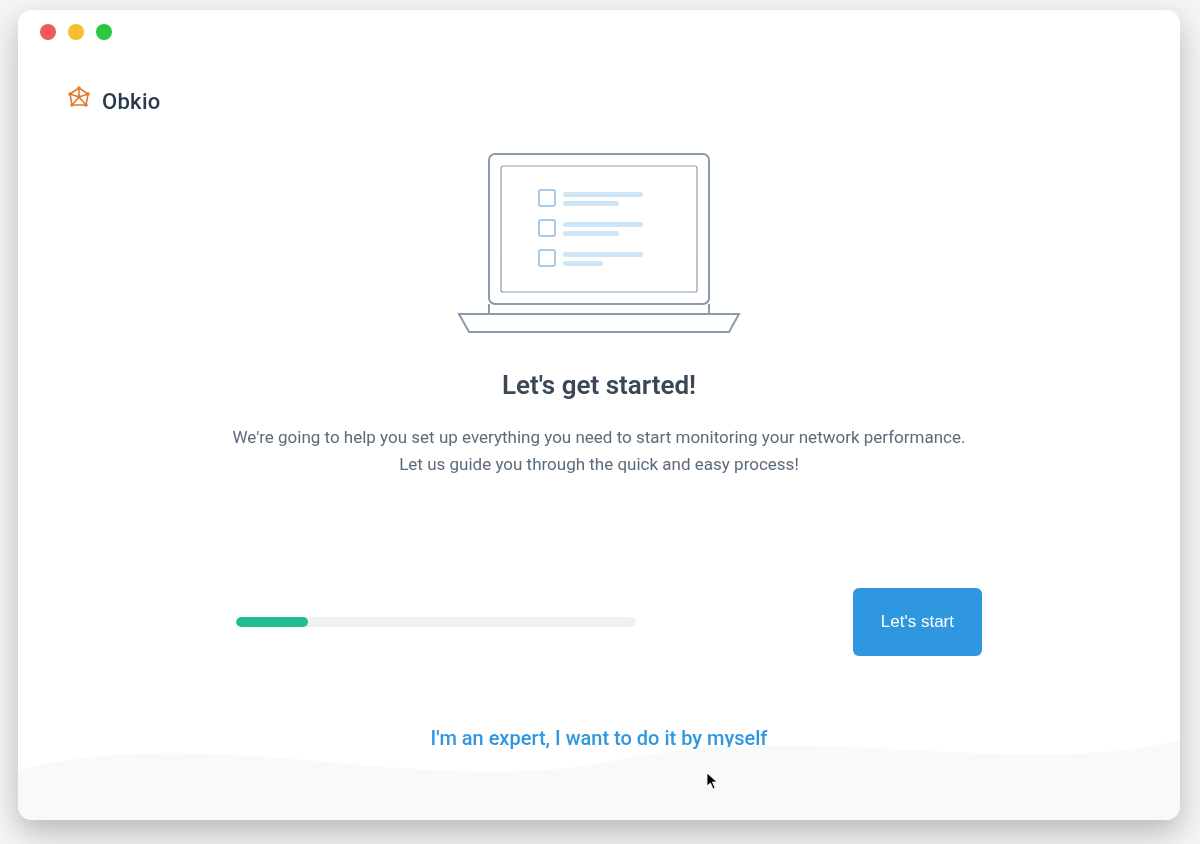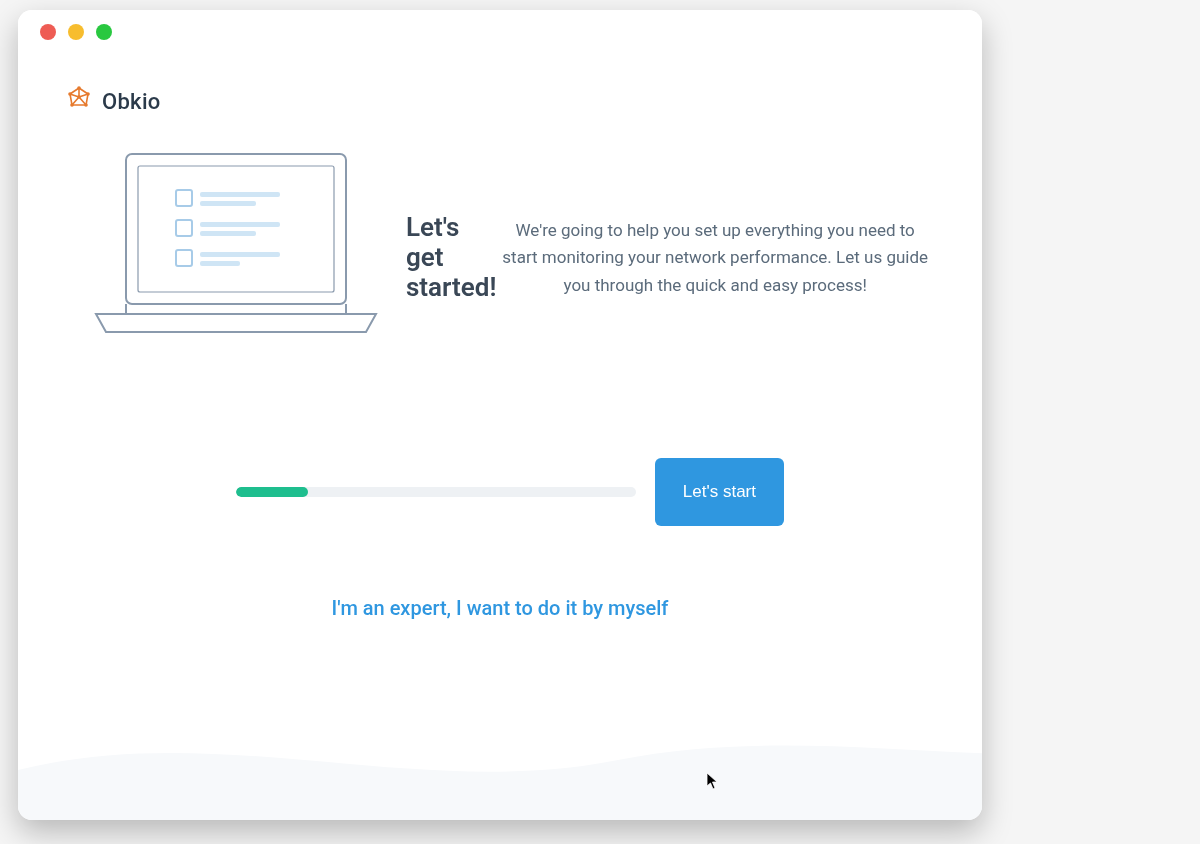--- a/index.html
+++ b/index.html
@@ -8,21 +8,21 @@
       background: #f5f5f5;
       width: 1200px;
       height: 844px;
       overflow: hidden;
       position: relative;
     }
     .browser-window {
       position: absolute;
       left: 18px;
       top: 10px;
-      width: 964px;
+      width: 1162px;
       height: 810px;
       background: #ffffff;
       border-radius: 14px;
       box-shadow: 0 12px 30px rgba(0,0,0,0.25);
       overflow: hidden;
     }
     .titlebar {
       height: 44px;
       display: flex;
       align-items: center;
@@ -46,21 +46,21 @@
       margin-top: 12px;
     }
     .brand-name {
       font-size: 22px;
       color: #2b3a4a;
       font-weight: 500;
       letter-spacing: 0.3px;
     }
     .hero {
       display: flex;
-      flex-direction: row;
+      flex-direction: column;
       align-items: center;
       margin-top: 28px;
     }
     .laptop-svg { width: 340px; height: 200px; }
     .heading {
       margin-top: 22px;
       font-size: 26px;
       color: #3a4756;
       font-weight: 600;
     }

